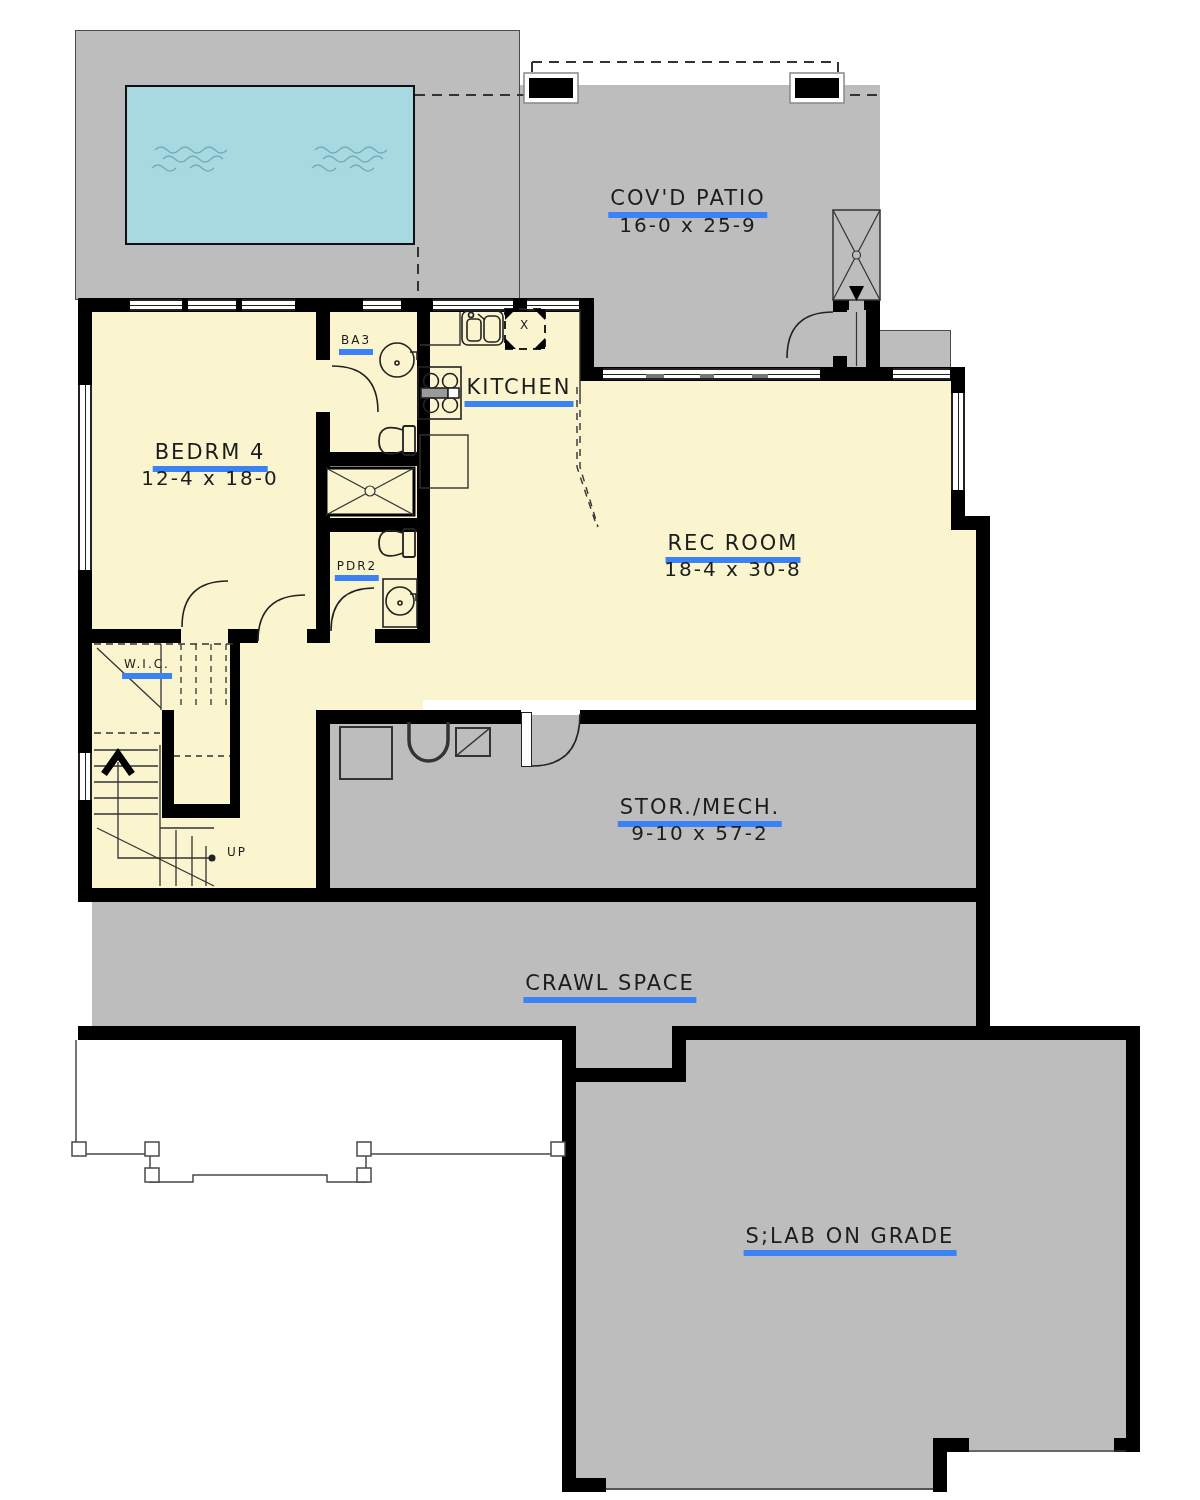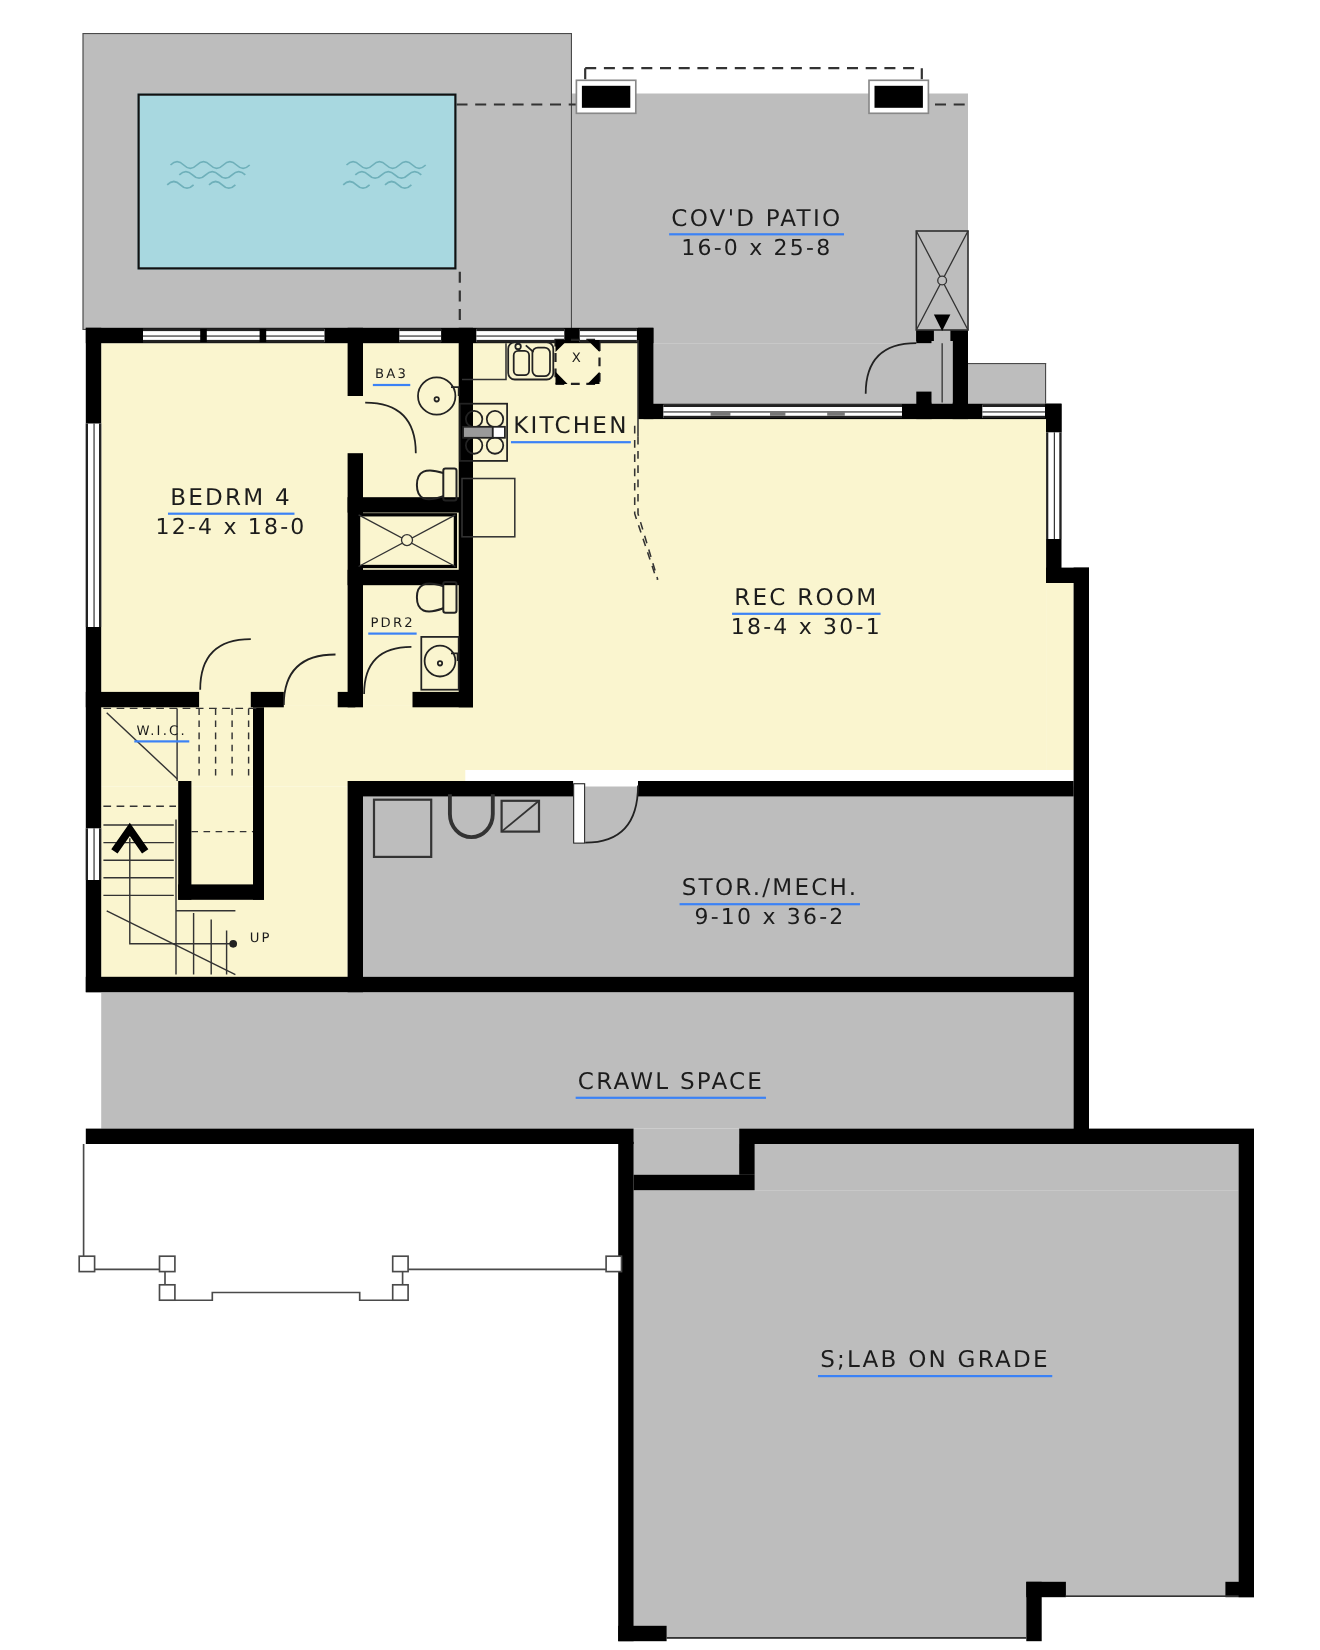--- a/index.html
+++ b/index.html
@@ -11,21 +11,21 @@
   .g{position:absolute;background:var(--gray);}
   .y{position:absolute;background:var(--yellow);}
   .w{position:absolute;background:var(--wall);}
   .thin{position:absolute;border:1px solid #4a4a4a;box-sizing:border-box;}
   .win{position:absolute;background:#fff;border-top:2px solid #222;border-bottom:2px solid #222;box-sizing:border-box;}
   .win:after{content:"";position:absolute;left:0;right:0;top:50%;border-top:1px solid #222;}
   .winv{position:absolute;background:#fff;border-left:2px solid #222;border-right:2px solid #222;box-sizing:border-box;}
   .winv:after{content:"";position:absolute;top:0;bottom:0;left:50%;border-left:1px solid #222;}
   .lbl{position:absolute;transform:translateX(-50%);white-space:nowrap;color:#1c1c1c;
        font-size:21px;letter-spacing:2px;}
-  .lbl .rm{border-bottom:2px solid #3b82f6;padding:0 2px 2px 2px;}
+  .lbl .rm{border-bottom:6px solid #3b82f6;padding:0 2px 2px 2px;}
   .dim{position:absolute;transform:translateX(-50%);white-space:nowrap;color:#1c1c1c;
        font-size:20px;letter-spacing:2px;}
   .small{font-size:12px;}
   svg{position:absolute;left:0;top:0;}
   .leaf{position:absolute;background:#fff;border:1.5px solid #222;box-sizing:border-box;}
 </style>
 </head>
 <body>
 
 <div id="plan" style="--yellow: #faf5cf; --gray: #bdbdbd; --pool: #a8d8e0; --wall: #000000; --line: #333333;">
@@ -253,36 +253,36 @@
       <rect x="551" y="1142" width="14" height="14" fill="#fff"></rect>
     </g>
 
     <g stroke="#333" stroke-width="1.5" fill="none">
       <path d="M606,1489 H933"></path>
       <path d="M969,1451 H1126"></path>
     </g>
   </svg>
 
   <div class="lbl" style="left:688px;top:186px;"><span class="rm">COV'D PATIO</span></div>
-  <div class="dim" style="left:688px;top:213px;">16-0 x 25-8</div>
+  <div class="dim" style="left:688px;top:213px;">16-0 x 25-9</div>
 
   <div class="lbl" style="left:356px;top:325px;"><span class="rm small">BA3</span></div>
   <div class="lbl" style="left:519px;top:375px;"><span class="rm">KITCHEN</span></div>
 
   <div class="lbl" style="left:210px;top:440px;"><span class="rm">BEDRM 4</span></div>
   <div class="dim" style="left:210px;top:466px;">12-4 x 18-0</div>
 
   <div class="lbl" style="left:733px;top:531px;"><span class="rm">REC ROOM</span></div>
-  <div class="dim" style="left:733px;top:557px;">18-4 x 30-1</div>
+  <div class="dim" style="left:733px;top:557px;">18-4 x 30-8</div>
 
   <div class="lbl" style="left:357px;top:551px;"><span class="rm small">PDR2</span></div>
   <div class="lbl" style="left:147px;top:649px;text-align:right;"><span class="rm small">W.I.C.</span></div>
 
   <div class="lbl" style="left:700px;top:795px;"><span class="rm">STOR./MECH.</span></div>
-  <div class="dim" style="left:700px;top:821px;">9-10 x 36-2</div>
+  <div class="dim" style="left:700px;top:821px;">9-10 x 57-2</div>
 
   <div class="lbl" style="left:610px;top:947px;margin-top:24px;"><span class="rm">CRAWL SPACE</span></div>
   <div class="lbl" style="left:850px;top:1224px;"><span class="rm">S;LAB ON GRADE</span></div>
 
   <div class="dim small" style="left:237px;top:845px;">UP</div>
   <div class="dim small" style="left:525px;top:318px;">X</div>
 
 </div>
 
 </body></html>

